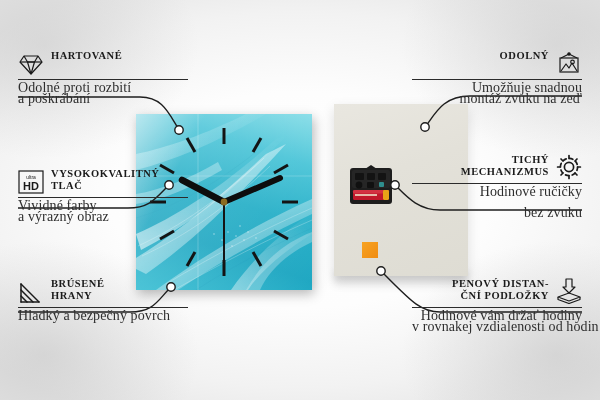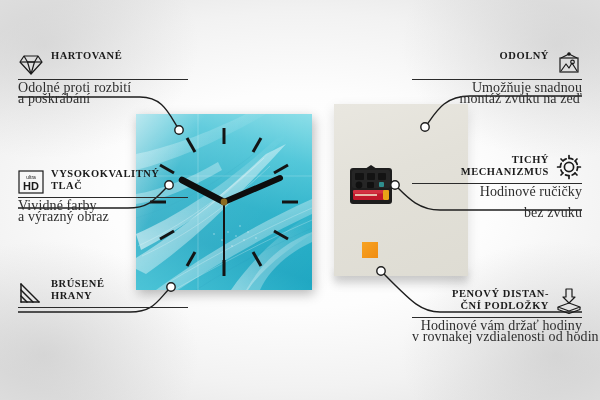--- a/index.html
+++ b/index.html
@@ -92,21 +92,21 @@
     justify-content: center;
   }
   .icon-box svg { display: block; }
 
   
   #f-glass   { left: 18px;  top: 50px; }
   #f-print   { left: 18px;  top: 168px; }
   #f-edges   { left: 18px;  top: 278px; }
   #f-holder  { left: 412px; top: 50px;  width: 170px; }
   #f-mech    { left: 412px; top: 154px; width: 170px; }
-  #f-foam    { left: 412px; top: 288px; width: 170px; }
+  #f-foam    { left: 412px; top: 278px; width: 170px; }
 
   
   #scene {
     position: absolute;
     left: 136px;
     top: 104px;
     width: 332px;
     height: 190px;
   }
   
@@ -372,20 +372,21 @@
             <line x1="2" y1="20" x2="20" y2="20"></line>
           </g>
         </svg>
       </span>
       <span class="titles">
         <div class="t-line">BRÚSENÉ</div>
         <div class="t-line">HRANY</div>
       </span>
     </div>
     <div class="rule"></div>
+    <div class="sub">Hladký a bezpečný povrch</div>
   </div>
 
   <div class="feature right" id="f-holder">
     <div class="head">
       <span class="icon-box">
         <svg width="26" height="24" viewBox="0 0 26 24">
           <g fill="none" stroke="#1a1a1a" stroke-width="1.2">
             <path d="M13,2 L5,6 M13,2 L21,6"></path>
             <circle cx="13" cy="2" r="1.2" fill="#1a1a1a"></circle>
             <rect x="4" y="6" width="18" height="14"></rect>

